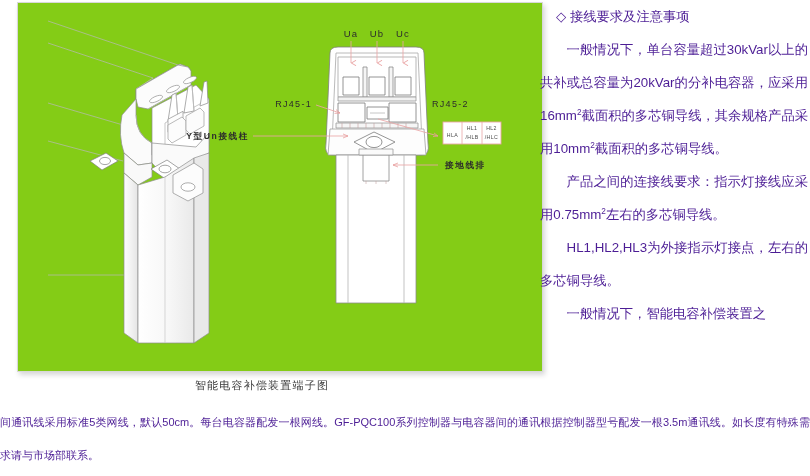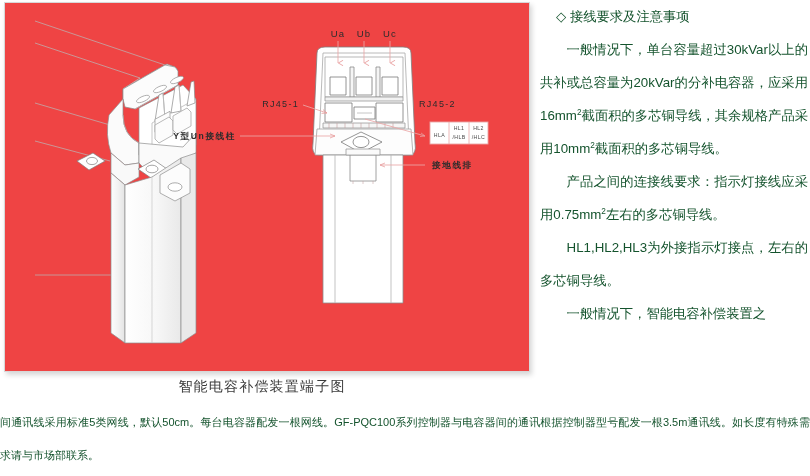--- a/index.html
+++ b/index.html
@@ -27,62 +27,62 @@
   #figure-block {
     position: absolute;
     left: 0;
     top: 0;
     width: 534px;
     height: 404px;
   }
 
   #figure-frame {
     position: absolute;
-    left: 4px;
+    left: 17px;
     top: 2px;
     width: 524px;
     height: 368px;
-    background: #ef4444;
+    background: #84cc16;
     border: 1px solid #d8d8d8;
     box-shadow: 2px 3px 5px rgba(0,0,0,0.16);
     overflow: hidden;
   }
 
   #figure-svg {
     display: block;
     width: 524px;
     height: 368px;
   }
 
   #figure-caption {
     position: absolute;
     left: 0;
     top: 378px;
     width: 524px;
     text-align: center;
     font-family: "DejaVu Serif", "Liberation Serif", serif;
-    font-size: 14px;
+    font-size: 11px;
     letter-spacing: 1.2px;
     color: #3a3a3a;
     white-space: nowrap;
   }
 
   
   #right-column {
     position: absolute;
     left: 540px;
     top: 0px;
     width: 268px;
     height: 404px;
   }
 
   .para {
     font-size: 13.3px;
     line-height: 33px;
-    color: #14532d;
+    color: #4c1d95;
     text-align: justify;
     text-align-last: left;
     margin: 0;
     letter-spacing: 0px;
   }
   .para.indent { text-indent: 2em; }
   .para.heading { text-indent: 1.2em; }
 
   
   #bottom-block {

